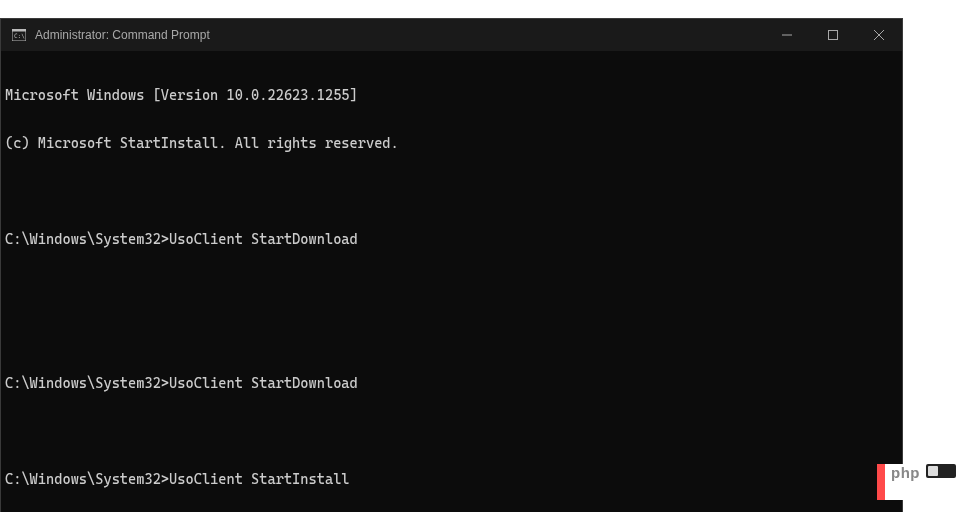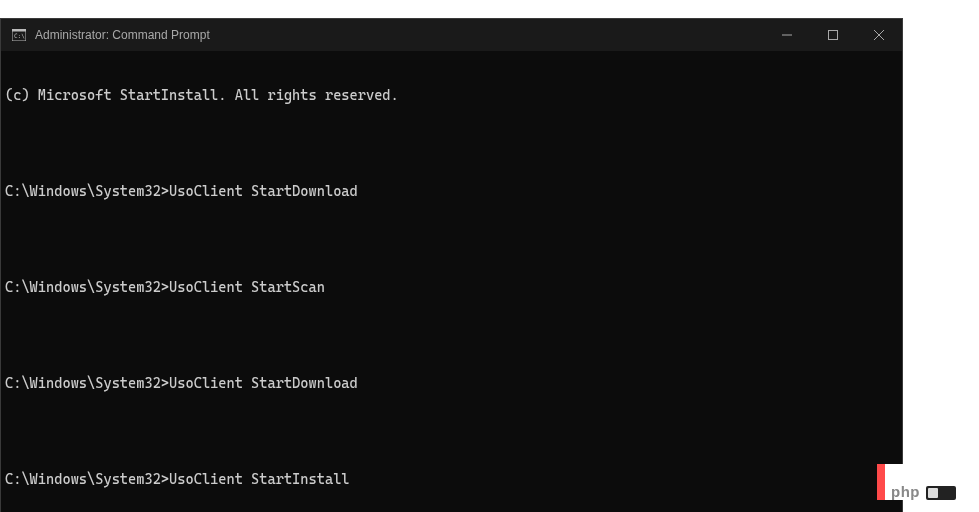--- a/index.html
+++ b/index.html
@@ -85,21 +85,21 @@
     }
     .badge {
       position: absolute;
       bottom: 12px;
       right: 6px;
       width: 96px;
       height: 36px;
       background: #ffffff;
       border-left: 8px solid #ff4a4a;
       display: flex;
-      align-items: flex-end;
+      align-items: flex-start;
       padding-left: 6px;
       gap: 6px;
     }
     .badge-text {
       color: #888888;
       font-family: Arial, sans-serif;
       font-size: 15px;
       font-weight: bold;
       letter-spacing: 0.5px;
     }
@@ -147,25 +147,25 @@
       </div>
       <div class="titlebar-btn">
         <svg viewBox="0 0 10 10">
           <line x1="0" y1="0" x2="10" y2="10" stroke="#a8a8a8" stroke-width="1"></line>
           <line x1="10" y1="0" x2="0" y2="10" stroke="#a8a8a8" stroke-width="1"></line>
         </svg>
       </div>
     </div>
   </div>
   <div class="terminal-content">
+    <span class="terminal-line">Microsoft Windows [Version 10.0.22623.1255]</span>
     <span class="terminal-line">(c) Microsoft StartInstall. All rights reserved.</span>
     <span class="terminal-line"></span>
     <span class="terminal-line">C:\Windows\System32&gt;UsoClient StartDownload</span>
     <span class="terminal-line"></span>
-    <span class="terminal-line">C:\Windows\System32&gt;UsoClient StartScan</span>
     <span class="terminal-line"></span>
     <span class="terminal-line">C:\Windows\System32&gt;UsoClient StartDownload</span>
     <span class="terminal-line"></span>
     <span class="terminal-line">C:\Windows\System32&gt;UsoClient StartInstall</span>
     
     
   </div>
 </div>
 
 <div class="badge">

